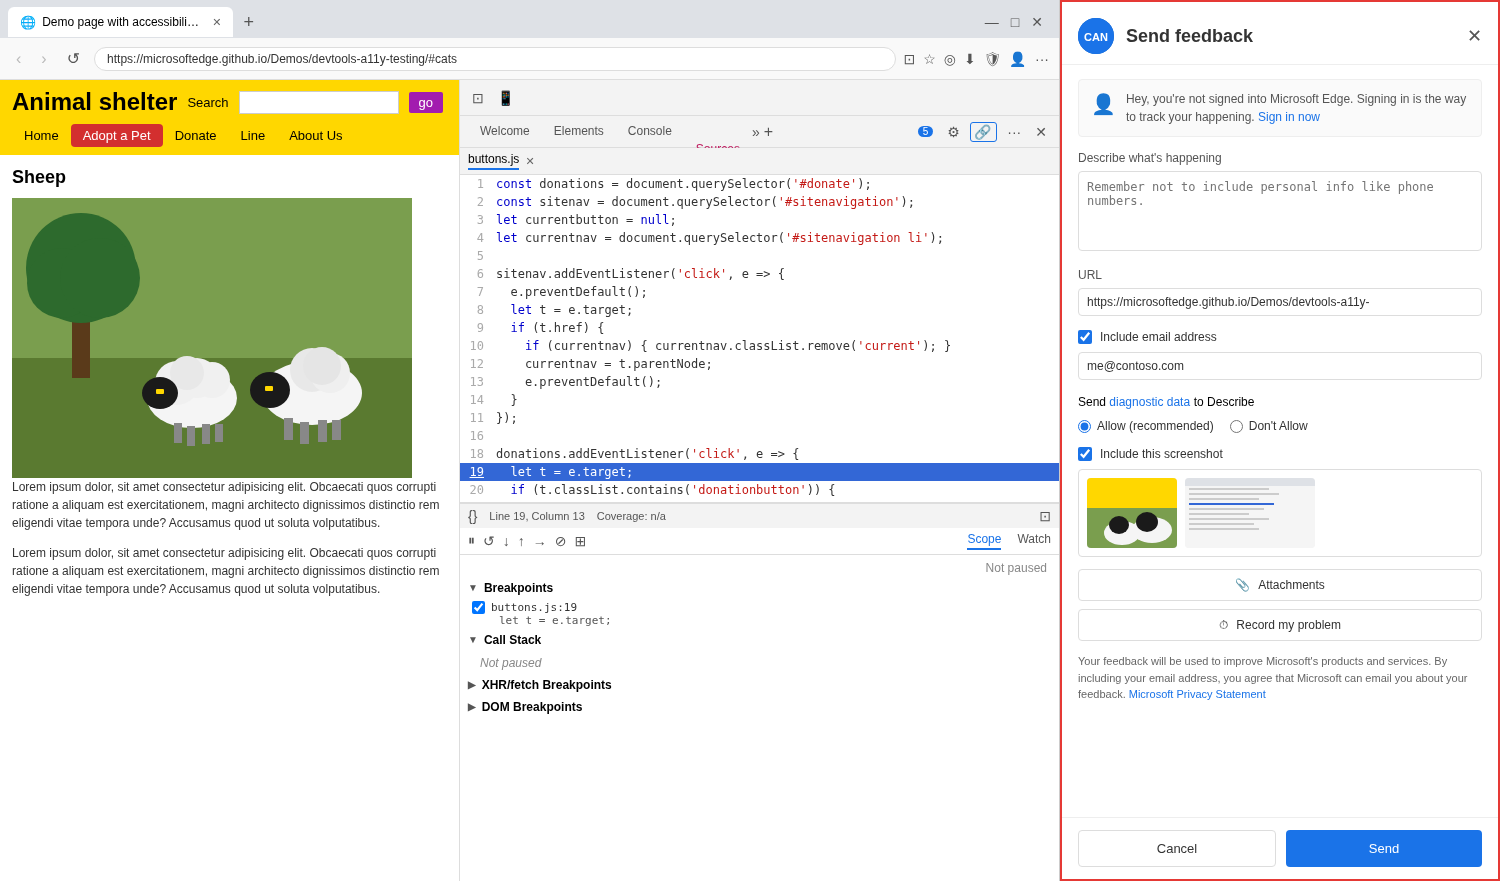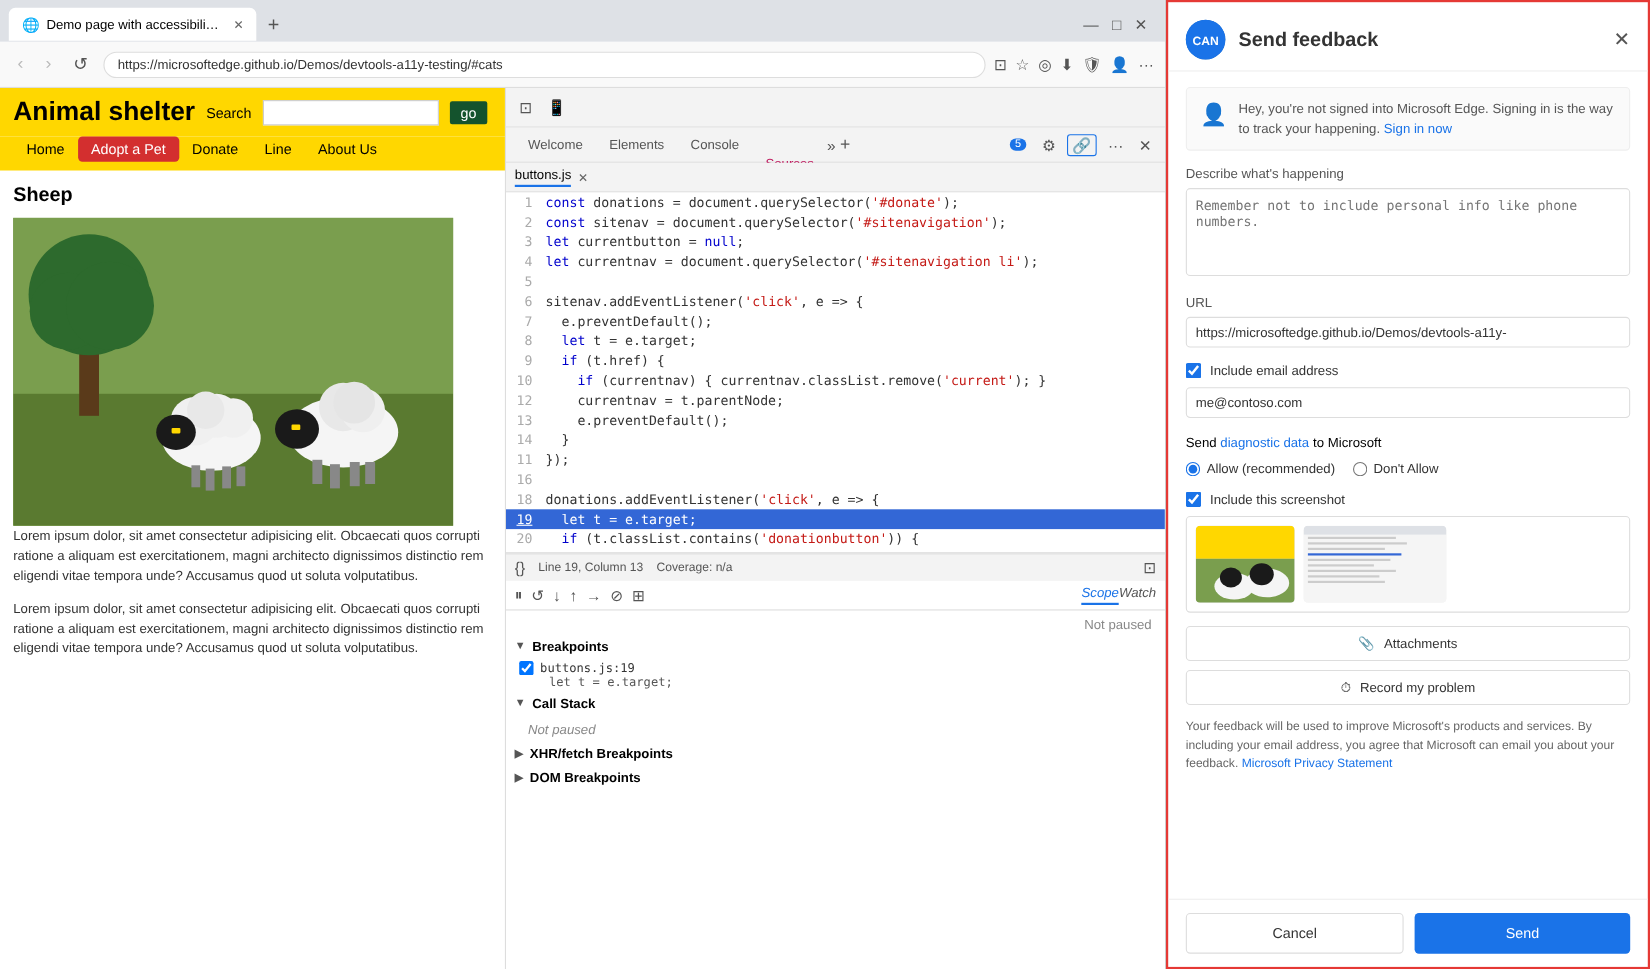--- a/index.html
+++ b/index.html
@@ -25,21 +25,21 @@
 
     
     .browser-content { display: flex; flex: 1; overflow: hidden; }
 
     
     .website-panel { width: 460px; background: #fff; overflow-y: auto; border-right: 1px solid #ddd; flex-shrink: 0; }
     .site-header { background: #ffd700; padding: 8px 12px; display: flex; align-items: center; gap: 10px; }
     .site-title { font-size: 24px; font-weight: bold; color: #000; }
     .site-search-label { font-size: 13px; color: #000; }
     .site-search-input { border: 1px solid #ccc; padding: 3px 6px; font-size: 13px; width: 160px; }
-    .site-go-btn { background: #14532d; color: #fff; border: none; padding: 3px 10px; font-size: 13px; cursor: pointer; border-radius: 2px; }
+    .site-go-btn { background: #a21caf; color: #fff; border: none; padding: 3px 10px; font-size: 13px; cursor: pointer; border-radius: 2px; }
     .site-nav { background: #ffd700; display: flex; padding: 0 12px 8px 12px; gap: 0; }
     .site-nav-item { padding: 4px 12px; font-size: 13px; cursor: pointer; }
     .site-nav-item.active { background: #d32f2f; color: #fff; border-radius: 4px; }
     .site-body { padding: 12px; }
     .site-animal-name { font-size: 18px; font-weight: bold; margin-bottom: 10px; }
     .site-text { font-size: 12px; color: #333; line-height: 1.5; margin-bottom: 12px; }
 
     
     .sheep-container { width: 400px; height: 280px; background: #6a8f3a; position: relative; overflow: hidden; }
 
@@ -328,21 +328,21 @@
       </div>
 
       <div class="debugger-toolbar">
         <button class="debugger-btn">⏸</button>
         <button class="debugger-btn">↺</button>
         <button class="debugger-btn">↓</button>
         <button class="debugger-btn">↑</button>
         <button class="debugger-btn">→</button>
         <button class="debugger-btn">⊘</button>
         <button class="debugger-btn">⊞</button>
-        <div style="margin-left:auto;display:flex;font-style:italic;">
+        <div style="margin-left:auto;display:flex;gap:16px;">
           <span class="watch-tab active" style="font-size:12px;border-bottom:2px solid #1a73e8;color:#1a73e8;cursor:pointer;">Scope</span>
           <span class="watch-tab" style="font-size:12px;cursor:pointer;color:#555;">Watch</span>
         </div>
       </div>
 
       <div style="display:flex;flex:1;overflow:hidden;">
         <div style="flex:1;overflow-y:auto;padding:4px 0;">
 
           <div style="display:flex;justify-content:flex-end;padding:2px 12px;">
             <span style="font-size:12px;color:#888;">Not paused</span>
@@ -418,21 +418,21 @@
     <div class="feedback-checkbox-row">
       <input type="checkbox" checked="" class="feedback-checkbox" style="">
       <span class="feedback-checkbox-label">Include email address</span>
     </div>
     <input class="feedback-email-field" type="email" value="me@contoso.com" style="">
 
     
     <div style="margin-bottom:10px;">
       <span style="font-size:12px;">Send </span>
       <a class="feedback-diag-link" href="#" style="font-size:12px;">diagnostic data</a>
-      <span style="font-size:12px;"> to Microsoft</span>
+      <span style="font-size:12px;"> to Describe</span>
     </div>
     <div class="feedback-radio-row">
       <div class="feedback-radio-group">
         <input type="radio" name="diag" checked="" style="accent-color: rgb(26, 115, 232);">
         <span>Allow (recommended)</span>
       </div>
       <div class="feedback-radio-group">
         <input type="radio" name="diag" style="accent-color: rgb(26, 115, 232);">
         <span>Don't Allow</span>
       </div>

